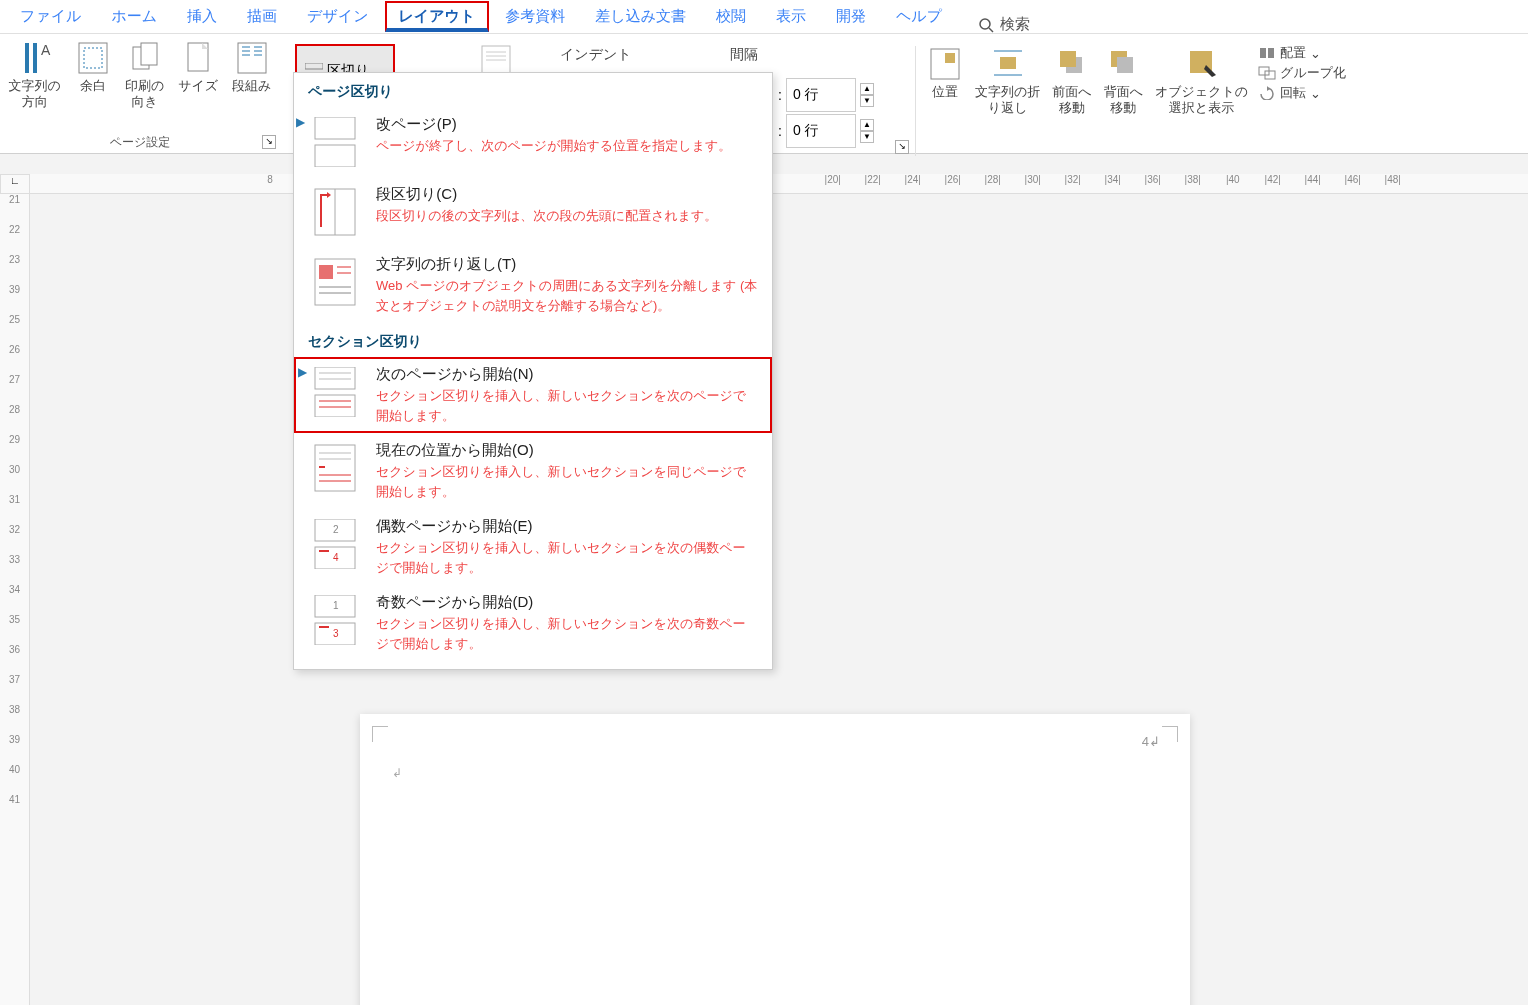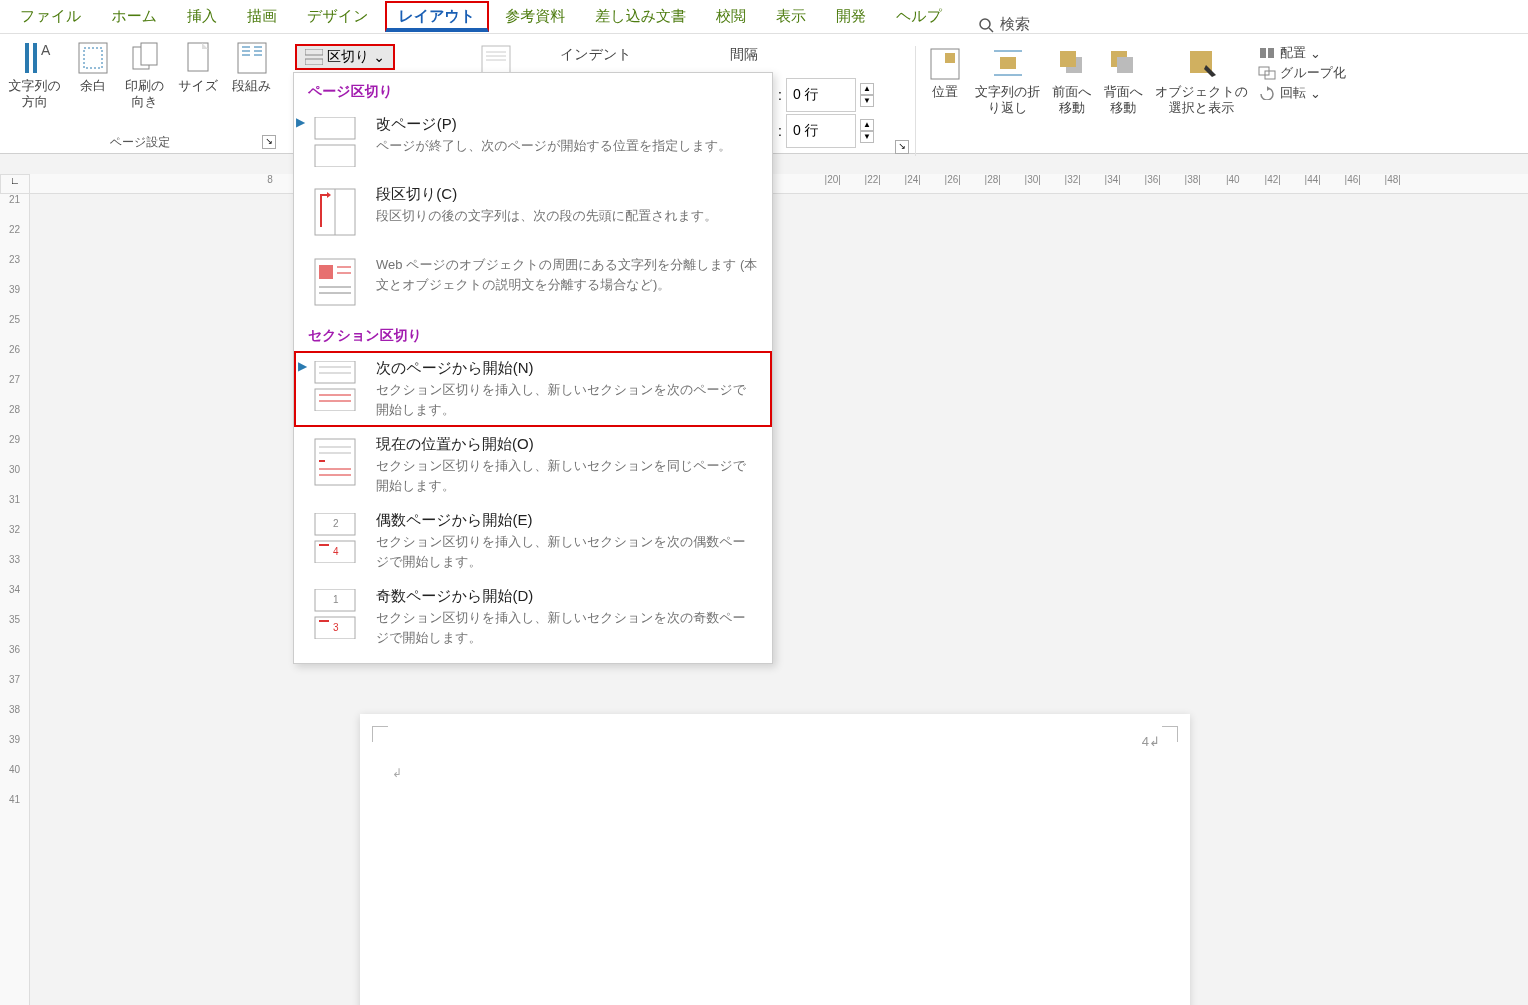--- a/index.html
+++ b/index.html
@@ -1,46 +1,46 @@
 <!DOCTYPE html>
 <html><head>
   <meta charset="utf-8">
   <style>
     * { margin: 0; padding: 0; box-sizing: border-box; font-family: "Yu Gothic UI", "Meiryo", sans-serif; }
     body { background: #f3f3f3; width: 1528px; height: 1005px; overflow: hidden; position: relative; }
     
     .menubar { display: flex; align-items: center; height: 34px; background: #fff; border-bottom: 1px solid #e0e0e0; padding: 0 6px; gap: 2px; }
-    .menu-item { padding: 6px 14px; font-size: 15px; color: #4d7c0f; cursor: pointer; }
+    .menu-item { padding: 6px 14px; font-size: 15px; color: #3b82f6; cursor: pointer; }
     .menu-item.active { border: 2px solid #d00; border-bottom: 4px solid #1a5fb4; color: #1a5fb4; font-weight: bold; padding: 4px 12px 2px 12px; }
     .search-box { display: flex; align-items: center; margin-left: 20px; gap: 6px; color: #555; font-size: 15px; margin-top: 16px; }
     
     .ribbon { display: flex; height: 120px; background: #fff; border-bottom: 1px solid #d0d0d0; }
     .ribbon-group { display: flex; flex-direction: column; align-items: center; padding: 4px 6px 0 6px; position: relative; }
     .ribbon-group-label { font-size: 12px; color: #555; position: absolute; bottom: 2px; left: 50%; transform: translateX(-50%); white-space: nowrap; }
     .ribbon-sep { width: 1px; background: #e0e0e0; margin: 6px 0 20px 0; }
     .ribbon-btns { display: flex; gap: 10px; }
     .ribbon-btn { display: flex; flex-direction: column; align-items: center; font-size: 13px; color: #444; text-align: center; cursor: pointer; padding: 2px 2px; }
     .ribbon-btn .icon { width: 36px; height: 36px; margin-bottom: 2px; display: flex; align-items: center; justify-content: center; }
     .ribbon-btn .lbl { line-height: 1.2; white-space: nowrap; }
     
-    .breaks-btn { border: 2px solid #d00; background: #e8e8e8; padding: 2px 8px; display: flex; align-items: center; gap: 4px; font-size: 14px; cursor: pointer; }
+    .breaks-btn { border: 2px solid #d00; background: #e8e8e8; padding: 16px 8px; display: flex; align-items: center; gap: 4px; font-size: 14px; cursor: pointer; }
     
     .spacing-row { display: flex; align-items: center; gap: 4px; font-size: 14px; margin: 2px 0; }
     .spacing-row input { width: 70px; height: 26px; border: 1px solid #ccc; padding: 16px 6px; font-size: 14px; }
     .spinner { display: flex; flex-direction: column; }
     .spinner div { width: 14px; height: 12px; border: 1px solid #bbb; font-size: 8px; text-align: center; line-height: 10px; cursor: pointer; }
     
     .dropdown { position: absolute; top: 72px; left: 293px; width: 480px; background: #fff; border: 1px solid #ccc; box-shadow: 3px 3px 8px rgba(0,0,0,0.15); z-index: 100; padding-bottom: 8px; }
-    .dd-header { font-size: 14px; font-weight: bold; color: #a21caf; padding: 10px 16px 6px 14px; }
+    .dd-header { font-size: 14px; font-weight: bold; color: #0c4a6e; padding: 10px 16px 6px 14px; }
     .dd-item { display: flex; padding: 8px 14px; gap: 14px; cursor: pointer; }
     .dd-item.highlighted { border: 2px solid #d00; margin: 0; padding: 6px 12px; }
     .dd-icon { width: 54px; height: 54px; flex-shrink: 0; display: flex; align-items: center; justify-content: center; }
     .dd-text { flex: 1; }
     .dd-title { font-size: 15px; color: #222; margin-bottom: 2px; }
-    .dd-desc { font-size: 13px; color: #737373; line-height: 1.5; }
+    .dd-desc { font-size: 13px; color: #ef4444; line-height: 1.5; }
     .arrow-marker { color: #2a7ab0; font-size: 12px; position: absolute; left: 2px; }
     
     .canvas-area { position: absolute; top: 174px; left: 0; right: 0; bottom: 0; background: #f3f3f3; }
     .ruler-corner { position: absolute; top: 0; left: 0; width: 30px; height: 20px; background: #f9f9f9; border: 1px solid #ddd; font-size: 10px; text-align: center; }
     .hruler { position: absolute; top: 0; left: 30px; right: 0; height: 20px; background: #f9f9f9; border-bottom: 1px solid #ddd; font-size: 10px; color: #888; overflow: hidden; white-space: nowrap; }
     .hruler span { display: inline-block; width: 40px; text-align: center; }
     .vruler { position: absolute; top: 20px; left: 0; width: 30px; bottom: 0; background: #f9f9f9; border-right: 1px solid #ddd; font-size: 10px; color: #888; }
     .vruler span { display: block; height: 30px; text-align: center; writing-mode: horizontal-tb; }
     .page { position: absolute; top: 40px; left: 360px; width: 830px; height: 700px; background: #fff; box-shadow: 0 2px 8px rgba(0,0,0,0.15); }
     .page-num { position: absolute; top: 20px; right: 30px; font-size: 13px; color: #999; }
@@ -305,20 +305,21 @@
         <svg width="48" height="50">
           <rect x="4" y="2" width="40" height="46" fill="#fff" stroke="#aaa"></rect>
           <rect x="8" y="8" width="14" height="14" fill="#d33" opacity="0.7"></rect>
           <line x1="26" y1="10" x2="40" y2="10" stroke="#d33"></line>
           <line x1="26" y1="16" x2="40" y2="16" stroke="#d33"></line>
           <line x1="8" y1="30" x2="40" y2="30" stroke="#888"></line>
           <line x1="8" y1="36" x2="40" y2="36" stroke="#888"></line>
         </svg>
       </div>
     <div class="dd-text">
+      <div class="dd-title">文字列の折り返し(T)</div>
       <div class="dd-desc">Web ページのオブジェクトの周囲にある文字列を分離します (本文とオブジェクトの説明文を分離する場合など)。</div>
     </div>
   </div>
 
   <div class="dd-header">セクション区切り</div>
 
   <div class="dd-item highlighted" style="position:relative">
     <span class="arrow-marker">▶</span>
     <div class="dd-icon">
         <svg width="48" height="50">

